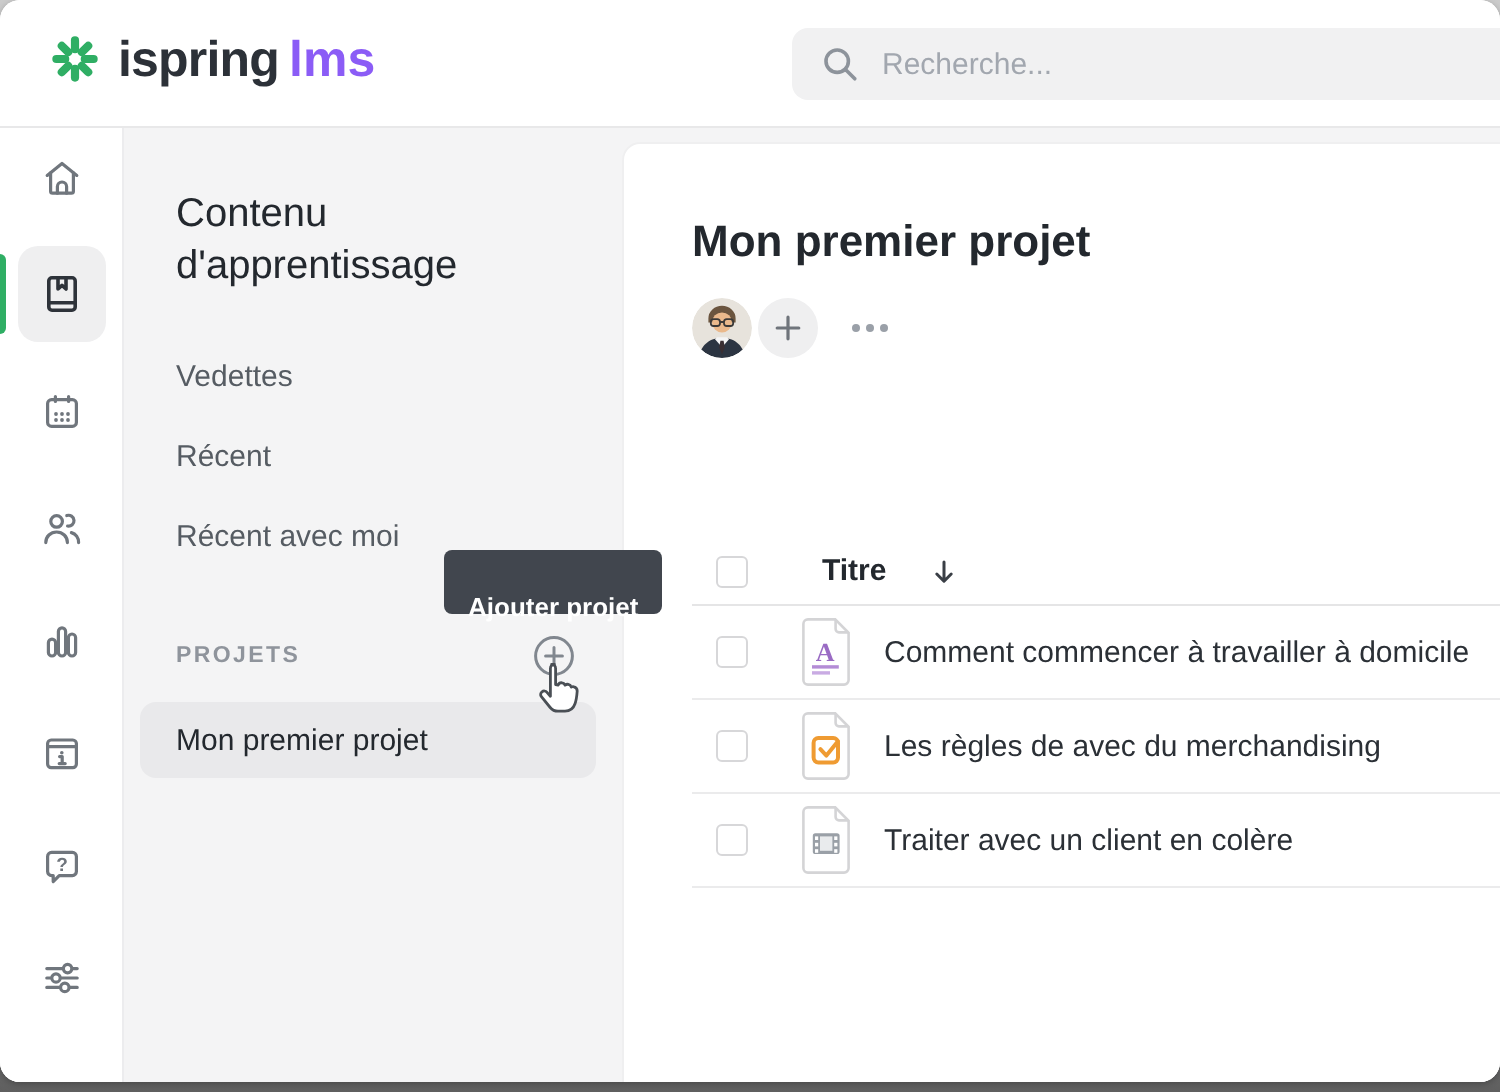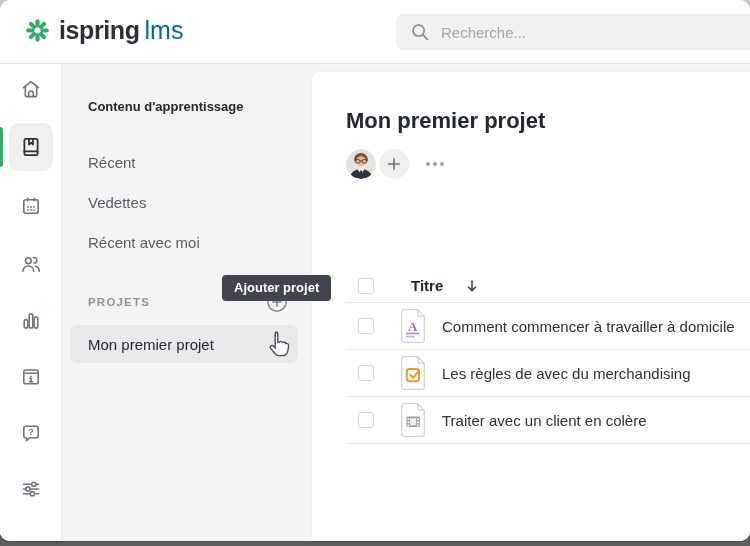--- a/index.html
+++ b/index.html
@@ -10,23 +10,23 @@
     overflow: hidden;
   }
   .frame {
     position: relative; width: 750px; height: 541px;
     background: #fff; border-radius: 10px; overflow: hidden;
     box-shadow: 0 1px 3px rgba(0,0,0,.25);
   }
 
   
   .topbar { position: relative; height: 64px; background: #fff; border-bottom: 1px solid #e8e8e9; }
-  .logo { position: absolute; left: 24px; top: 16px; display: flex; align-items: center; gap: 8px; }
+  .logo { position: absolute; left: 24px; top: 16px; display: flex; align-items: flex-start; gap: 8px; }
   .logo-word { font-size: 25px; font-weight: 700; color: #2c3138; letter-spacing: -0.4px; }
-  .logo-suffix { font-size: 25px; font-weight: 400; color: #0369a1; margin-left: -1px; }
+  .logo-suffix { font-size: 25px; font-weight: 700; color: #8b5cf6; margin-left: -1px; }
   .search {
     position: absolute; left: 396px; top: 14px; width: 368px; height: 36px;
     background: #f1f1f2; border-radius: 8px; display: flex; align-items: center; padding-left: 13px;
   }
   .search input {
     flex: 1; border: none; outline: none; background: transparent;
     font: 15px "Liberation Sans", sans-serif; color: #3a3f45; margin-left: 10px;
   }
   .search input::placeholder { color: #a2a7af; }
 
@@ -36,35 +36,35 @@
   
   .rail { position: relative; width: 62px; flex-shrink: 0; background: #fff; border-right: 1px solid #ececee; }
   .rail-item { position: absolute; left: 19px; width: 24px; height: 24px; }
   .rail-active-bg { position: absolute; left: 9px; top: 59px; width: 44px; height: 48px; border-radius: 10px; background: #efeff0; }
   .rail-active-bar { position: absolute; left: 0; top: 63px; width: 3px; height: 40px; background: #2fae64; border-radius: 0 3px 3px 0; }
   .ric { stroke: #70767d; fill: none; stroke-width: 1.6; stroke-linecap: round; stroke-linejoin: round; }
   .ric-active { stroke: #2e333a; stroke-width: 1.8; }
 
   
   .sidebar { position: relative; width: 250px; flex-shrink: 0; padding: 30px 0 0 26px; }
-  .sb-title { width: 175px; font-size: 13px; line-height: 26px; font-weight: 700; color: #23282e; }
+  .sb-title { width: 175px; font-size: 20px; line-height: 26px; font-weight: 400; color: #23282e; }
   .sb-nav { margin-top: 22px; }
   .sb-nav-item { height: 40px; display: flex; align-items: center; font-size: 15px; color: #565c63; cursor: pointer; }
   .sb-proj-head { margin-top: 28px; height: 24px; display: flex; align-items: center; justify-content: space-between; padding-right: 24px; }
   .sb-proj-label { font-size: 11.5px; font-weight: 700; letter-spacing: 1.2px; color: #8f949c; }
   .sb-add-btn { width: 22px; height: 22px; cursor: pointer; }
   .sb-project {
     margin: 11px 0 0 -18px; width: 228px; height: 38px; border-radius: 8px;
     background: #e9e9eb; display: flex; align-items: center; padding-left: 18px;
     font-size: 15px; color: #23282e; cursor: pointer;
   }
   .tooltip {
     position: absolute; left: 160px; top: 211px; height: 26px; line-height: 26px;
     background: #41464e; color: #fff; font-size: 13px; font-weight: 700;
-    padding: 0 12px; border-radius: 4px; white-space: nowrap; z-index: 5;
+    padding: 16px 12px; border-radius: 4px; white-space: nowrap; z-index: 5;
   }
   .cursor { position: absolute; left: 204px; top: 266px; width: 27px; height: 32px; z-index: 6; }
 
   
   .card {
     flex: 1; margin-top: 8px; background: #fff; border-radius: 8px 0 0 0;
     padding: 34px 0 0 34px; box-shadow: 0 0 0 1px rgba(0,0,0,0.02);
   }
   .main-title { font-size: 22px; line-height: 30px; font-weight: 700; color: #23282e; }
   .owner-row { margin-top: 13px; display: flex; align-items: center; height: 30px; }
@@ -197,24 +197,24 @@
           <circle cx="13.4" cy="16.7" r="2.1" fill="#fff" stroke="#70767d" stroke-width="1.6"></circle>
         </svg>
       </div>
     </div>
 
     <div class="sidebar">
       <div class="sb-title">Contenu d'apprentissage</div>
 
       <div class="sb-nav">
         <div class="sb-nav-item">
-            <span>Récent</span>
+            <span>Vedettes</span>
           </div>
         <div class="sb-nav-item">
-            <span>Vedettes</span>
+            <span>Récent</span>
           </div>
         <div class="sb-nav-item">
             <span>Récent avec moi</span>
           </div>
       </div>
 
       <div class="sb-proj-head">
         <span class="sb-proj-label">PROJETS</span>
         <svg class="sb-add-btn" viewBox="0 0 22 22">
           <circle cx="11" cy="11" r="9.2" fill="none" stroke="#81878f" stroke-width="1.5"></circle>

